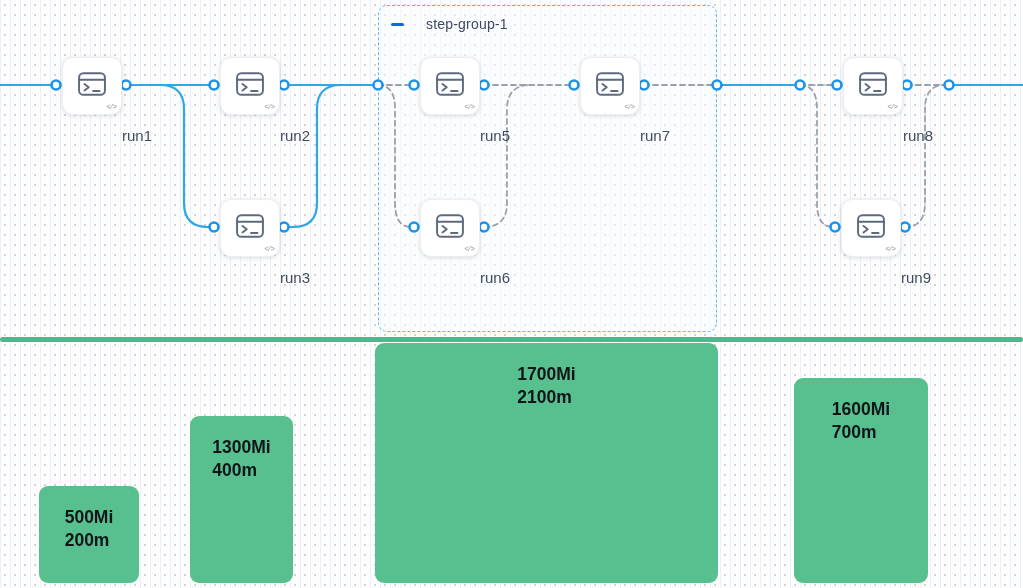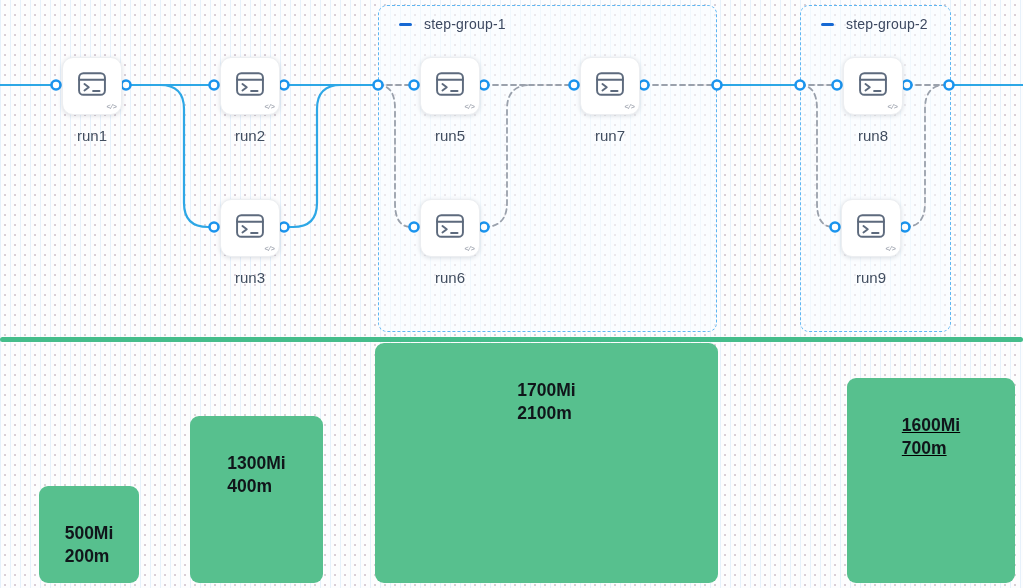--- a/index.html
+++ b/index.html
@@ -21,22 +21,22 @@
   .group{
     position:absolute;
     border:1.6px dashed #5fb6f2;
     border-radius:9px;
     background:rgba(250,253,255,0.55);
     box-sizing:border-box;
     z-index:1;
   }
   .group-header{
     position:absolute;
-    top:10px;left:20px;
-    display:flex;align-items:center;gap:12px;
+    top:10px;left:12px;
+    display:flex;align-items:center;gap:22px;
   }
   .collapse-dash{
     display:inline-block;
     width:13px;height:3px;
     background:#1568d3;border-radius:2px;
   }
   .group-label{
     font-size:14px;color:#3c4860;letter-spacing:.2px;
   }
   
@@ -61,60 +61,54 @@
     right:5px;bottom:3px;
     font-family:"Liberation Mono", monospace;
     font-size:7px;font-weight:700;
     letter-spacing:-1px;
     color:#a6abb5;
   }
   .node-label{
     position:absolute;
     top:100%;margin-top:13px;
     left:50%;transform:translateX(-50%);
-    width:120px;text-align:center;
+    width:120px;text-align:right;
     font-size:15px;color:#414d5f;
   }
   
   .separator{
     position:absolute;
     left:0;top:336.5px;width:1023px;height:5px;
     background:#45bd8b;border-radius:3px;
     z-index:4;
   }
   .bar{
     position:absolute;
     background:#57c08e;
     border-radius:9px;
     z-index:4;
     display:flex;justify-content:center;
   }
   .bar-text{
-    padding-top:36px;
+    padding-top:20px;
     text-align:left;
     font-size:17.5px;font-weight:700;
     line-height:1.32;
     color:#10151a;
   }
 </style>
 </head>
 <body>
 
 <div class="canvas">
 
   <div class="group" style="left:378px;top:5px;width:339px;height:327px;">
     <div class="group-header">
       <span class="collapse-dash"></span>
       <span class="group-label">step-group-1</span>
-    </div>
-  </div>
-  <div class="group" style="left:800px;top:5px;width:151px;height:327px;">
-    <div class="group-header">
-      <span class="collapse-dash"></span>
-      <span class="group-label">step-group-2</span>
     </div>
   </div>
 
   <svg class="edges" width="1023" height="588" viewBox="0 0 1023 588">
     <g fill="none" stroke="#2da7e6" stroke-width="2.2" stroke-linecap="round">
       <path d="M0 85 H56"></path>
       <path d="M126 85 H214"></path>
       <path d="M126 85 H160 Q184 85 184 109 V203 Q184 227 208 227 H214"></path>
       <path d="M284 85 H378"></path>
       <path d="M284 227 H293 Q317 227 317 203 V109 Q317 85 341 85 H378"></path>
@@ -262,34 +256,34 @@
 
   <div class="separator"></div>
 
   <div class="bar" style="left:39px;top:486px;width:100px;height:97px;">
     <div class="bar-text">
       <div>500Mi</div>
       <div>200m</div>
     </div>
   </div>
 
-  <div class="bar" style="left:190px;top:416px;width:133px;height:167px;">
+  <div class="bar" style="left:190px;top:416px;width:103px;height:167px;">
     <div class="bar-text">
       <div>1300Mi</div>
       <div>400m</div>
     </div>
   </div>
 
   <div class="bar" style="left:375px;top:343px;width:343px;height:240px;">
     <div class="bar-text">
       <div>1700Mi</div>
       <div>2100m</div>
     </div>
   </div>
 
-  <div class="bar" style="left:847px;top:378px;width:168px;height:205px;text-decoration:underline;">
+  <div class="bar" style="left:794px;top:378px;width:134px;height:205px;">
     <div class="bar-text">
       <div>1600Mi</div>
       <div>700m</div>
     </div>
   </div>
 
 </div>
 
 </body></html>

